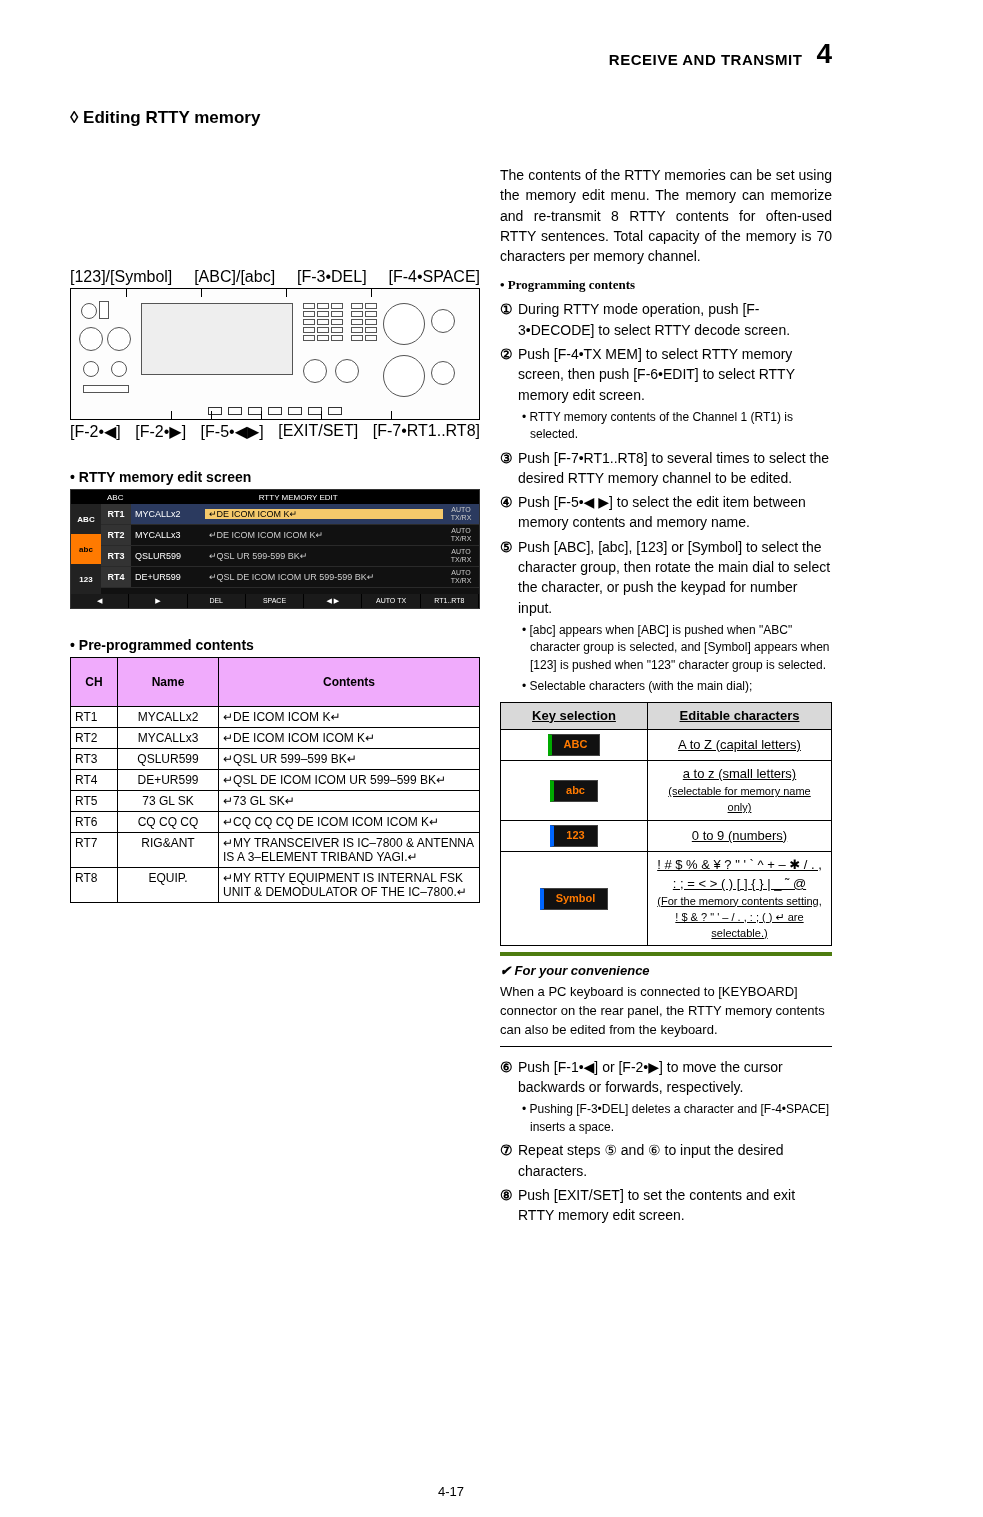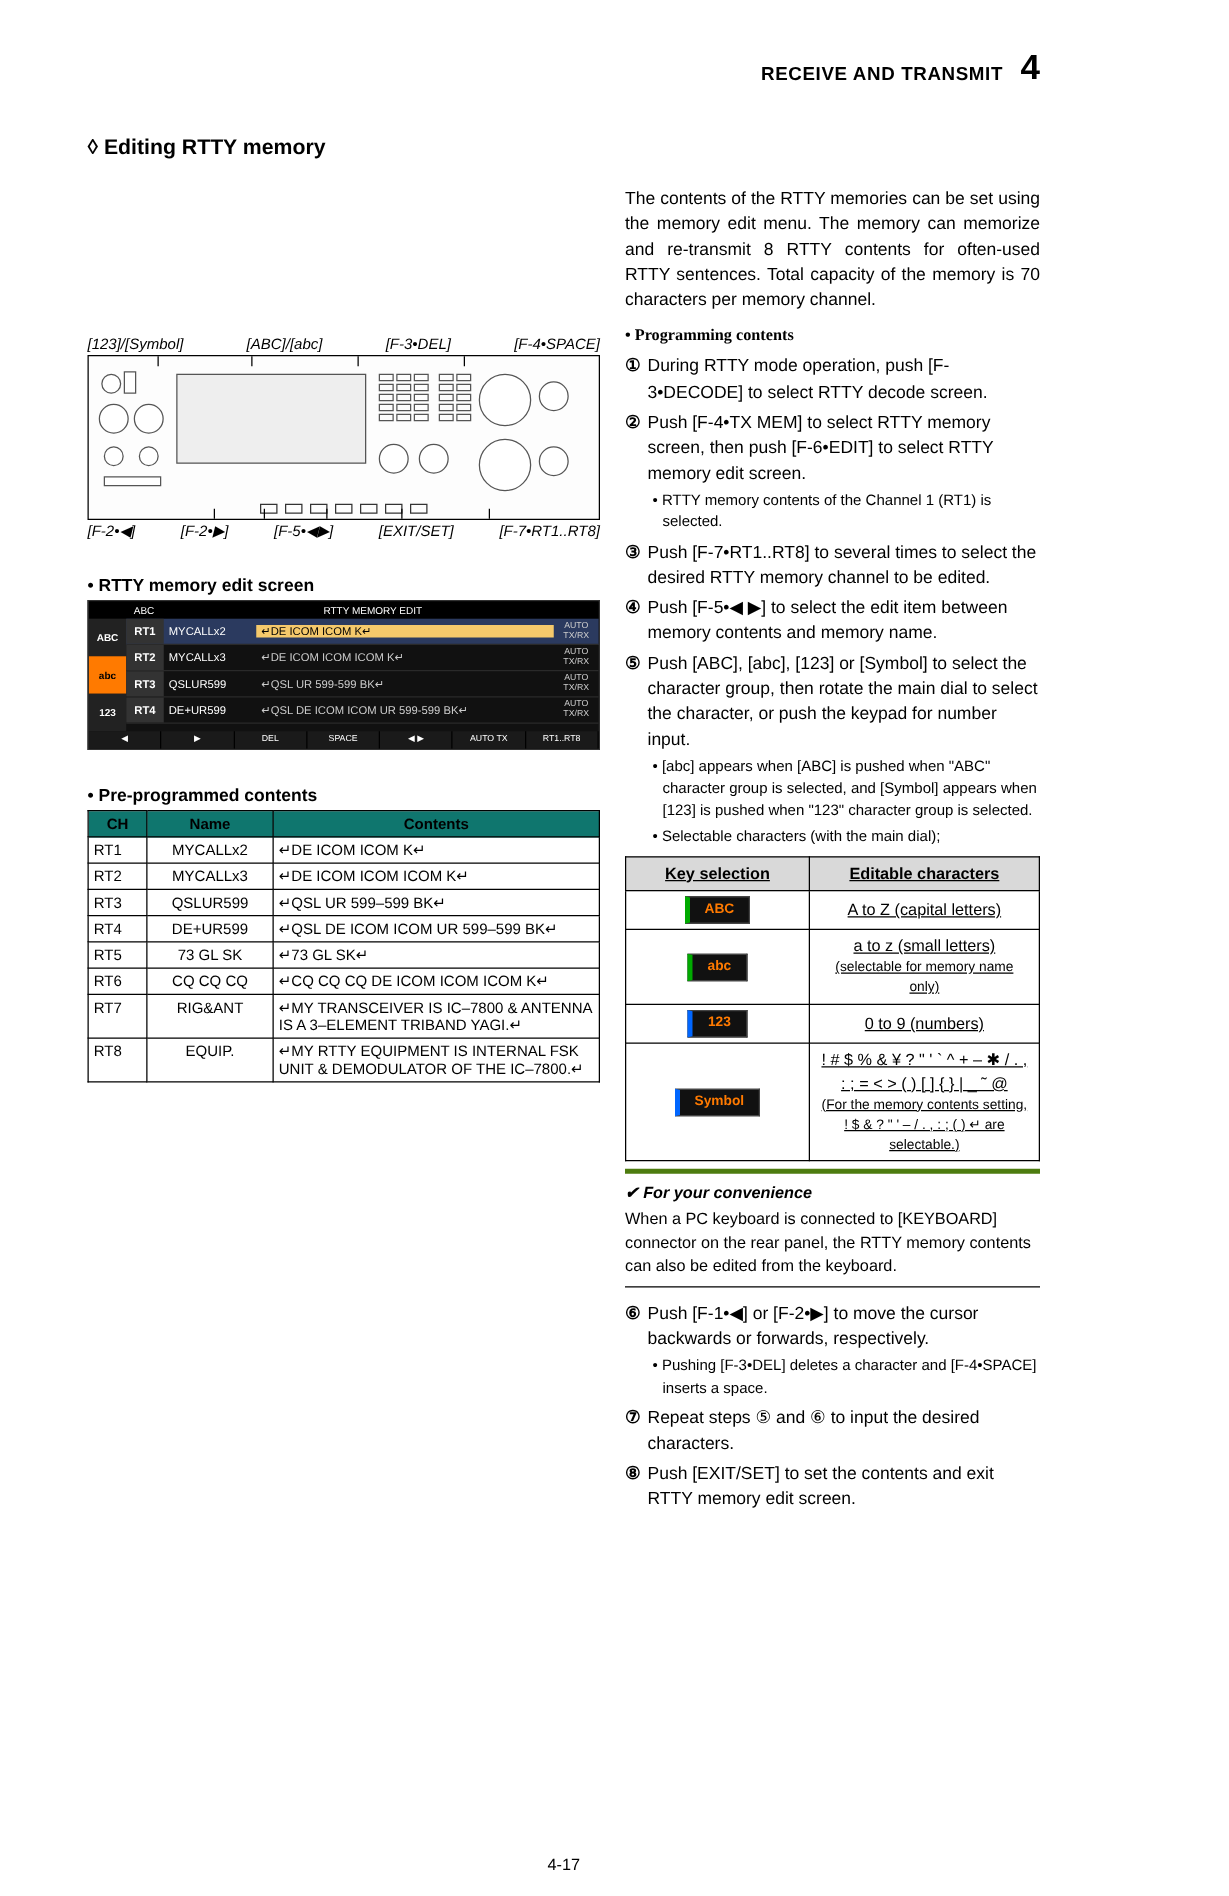--- a/index.html
+++ b/index.html
@@ -43,26 +43,26 @@
     gap: 20px;
   }
   .col-left {
     width: 410px;
     flex: 0 0 410px;
   }
   .col-right {
     flex: 1;
     font-size: 14px;
     line-height: 1.45;
+    margin-top: 17px;
   }
   .label-row-top, .label-row-bottom {
     display: flex;
-    font-size: 12px;
+    font-size: 16px;
     gap: 4px;
-    font-style: italic;
   }
   .label-row-top { justify-content: space-between; margin-bottom: 2px; }
   .label-row-bottom { justify-content: space-between; margin-top: 2px; }
   .radio-figure {
     border: 1px solid #000;
     height: 130px;
     position: relative;
     background: #fdfdfd;
     margin-bottom: 2px;
   }
@@ -180,23 +180,23 @@
     flex:1; text-align:center; font-size:7px;
     border-right:1px solid #000;
     line-height:14px; color:#fff;
   }
   .pre-table {
     border-collapse: collapse;
     width: 100%;
     font-size: 12px;
   }
   .pre-table th {
-    background: #0f766e;
+    background: #f0abfc;
     border: 1px solid #000;
-    padding: 3px 4px;
+    padding: 17px 4px;
     font-weight: bold;
   }
   .pre-table td {
     border: 1px solid #000;
     padding: 3px 4px;
     vertical-align: top;
   }
   .pre-table td:nth-child(1) { width: 38px; }
   .pre-table td:nth-child(2) { width: 92px; text-align: center; }
   .col-right p { margin: 0 0 10px 0; }

